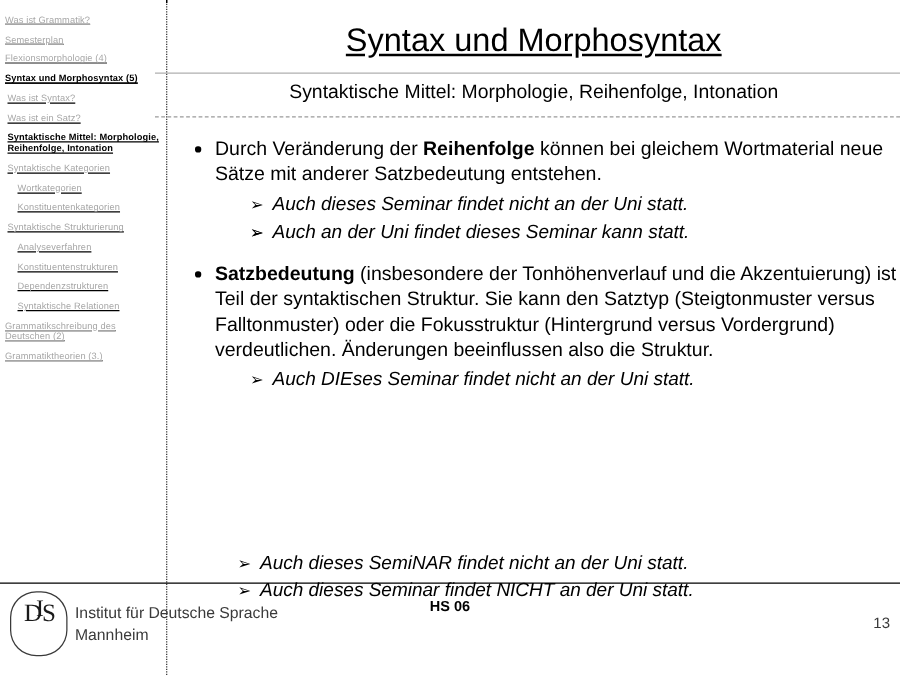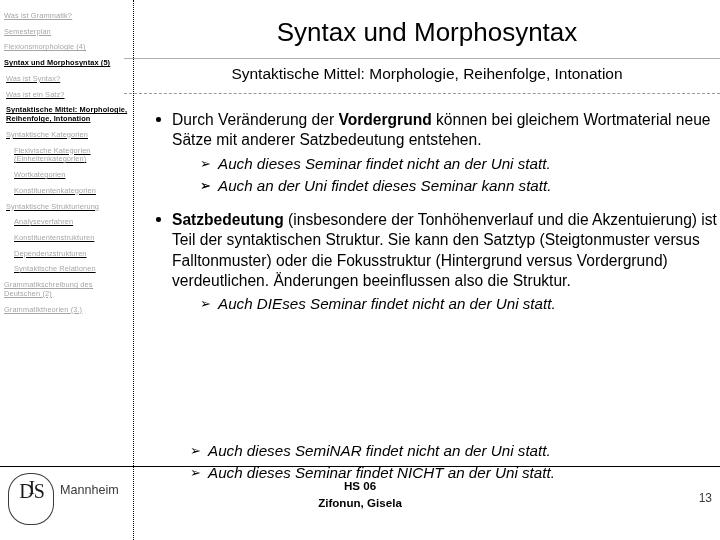--- a/index.html
+++ b/index.html
@@ -67,20 +67,21 @@
 
   #slide-title {
     position: absolute;
     left: 8px;
     top: 18px;
     width: 570px;
     text-align: center;
     font-size: 26px;
     color: #000000;
     line-height: 1.1;
+    text-decoration: underline;
   }
 
   #title-rule {
     position: absolute;
     left: -10px;
     top: 58px;
     width: 596px;
     height: 0;
     border-top: 1px solid #b0b0b0;
   }
@@ -238,21 +239,20 @@
 
 <div id="outline-sidebar">
   <div class="outline-item lvl1">Was ist Grammatik?</div>
   <div class="outline-item lvl1">Semesterplan</div>
   <div class="outline-item lvl1">Flexionsmorphologie (4)</div>
   <div class="outline-item lvl1 active">Syntax und Morphosyntax (5)</div>
   <div class="outline-item lvl2">Was ist Syntax?</div>
   <div class="outline-item lvl2">Was ist ein Satz?</div>
   <div class="outline-item lvl2 active-sub">Syntaktische Mittel: Morphologie, Reihenfolge, Intonation</div>
   <div class="outline-item lvl2">Syntaktische Kategorien</div>
-  <div class="outline-item lvl3">Flexivische Kategorien (Einheitenkategorien)</div>
   <div class="outline-item lvl3">Wortkategorien</div>
   <div class="outline-item lvl3">Konstituentenkategorien</div>
   <div class="outline-item lvl2">Syntaktische Strukturierung</div>
   <div class="outline-item lvl3">Analyseverfahren</div>
   <div class="outline-item lvl3">Konstituentenstrukturen</div>
   <div class="outline-item lvl3">Dependenzstrukturen</div>
   <div class="outline-item lvl3">Syntaktische Relationen</div>
   <div class="outline-item lvl1">Grammatikschreibung des Deutschen (2)</div>
   <div class="outline-item lvl1">Grammatiktheorien (3.)</div>
 </div>
@@ -262,21 +262,21 @@
   <div id="slide-title">Syntax und Morphosyntax</div>
   <div id="title-rule"></div>
 
   <div id="slide-subtitle">Syntaktische Mittel: Morphologie, Reihenfolge, Intonation</div>
   <div id="subtitle-rule"></div>
 
   <div id="slide-body">
 
     <div class="main-bullet">
       <span class="dot"></span>
-      <span>Durch Veränderung der </span><b>Vordergrund</b><span> können bei gleichem Wortmaterial neue Sätze mit anderer Satzbedeutung entstehen.</span>
+      <span>Durch Veränderung der </span><b>Reihenfolge</b><span> können bei gleichem Wortmaterial neue Sätze mit anderer Satzbedeutung entstehen.</span>
     </div>
 
     <div class="sub-bullet">
       <span class="arrow">➢</span>
       <span>Auch dieses Seminar findet nicht an der Uni statt.</span>
     </div>
     <div class="sub-bullet">
       <span class="arrow">➢</span>
     </div>
     <div class="sub-bullet">
@@ -310,20 +310,20 @@
 </div>
 
 <div id="footer-rule"></div>
 <div id="footer">
   <div id="ids-logo">
     <div class="oval"></div>
     <div class="ltr ltr-i">I</div>
     <div class="ltr ltr-ds">DS</div>
   </div>
   <div id="footer-left">
+    <div>Institut für Deutsche Sprache</div>
     <div>Mannheim</div>
   </div>
   <div id="footer-center">
     <div>HS 06</div>
-    <div>Zifonun, Gisela</div>
   </div>
   <div id="footer-page">13</div>
 </div>
 
 </body></html>

